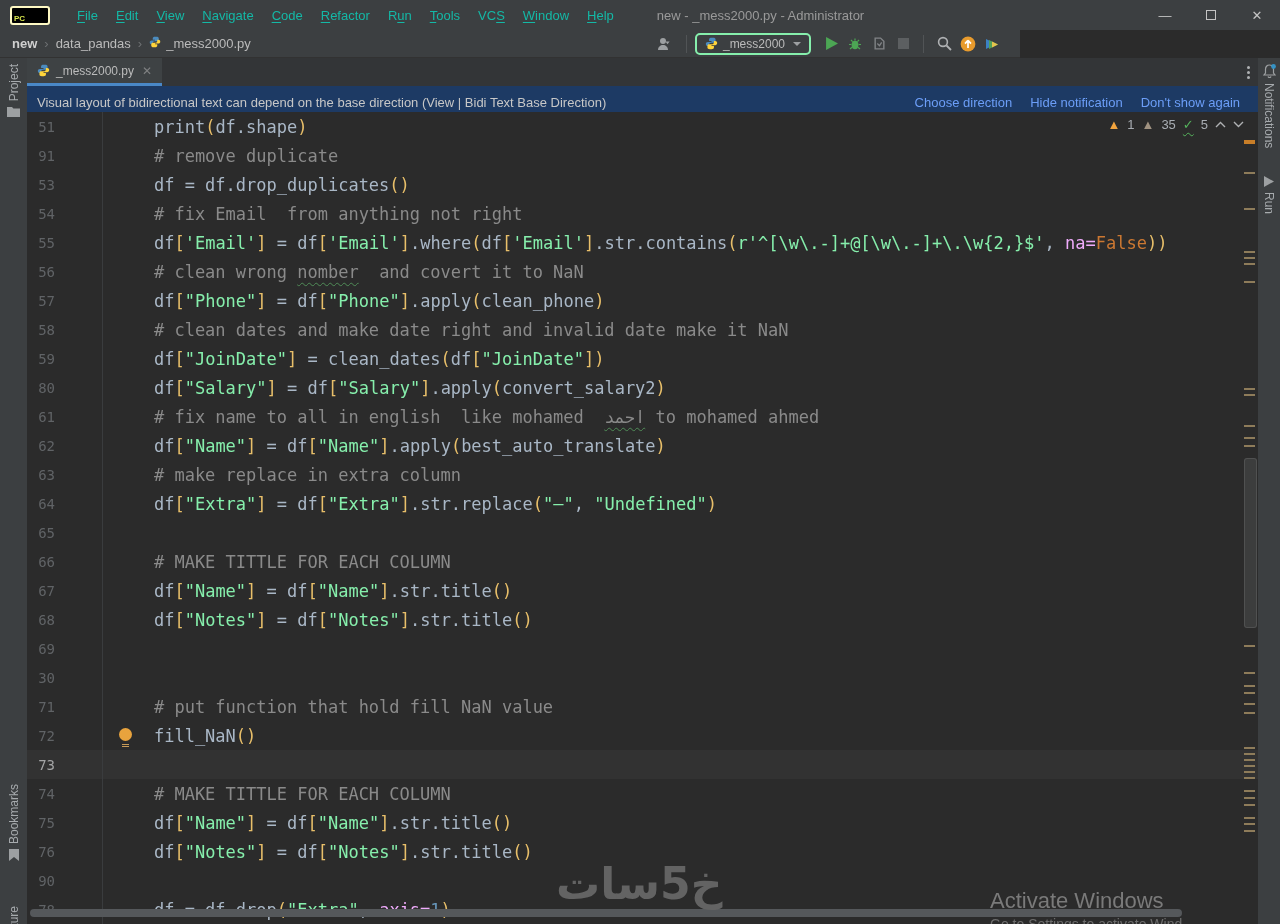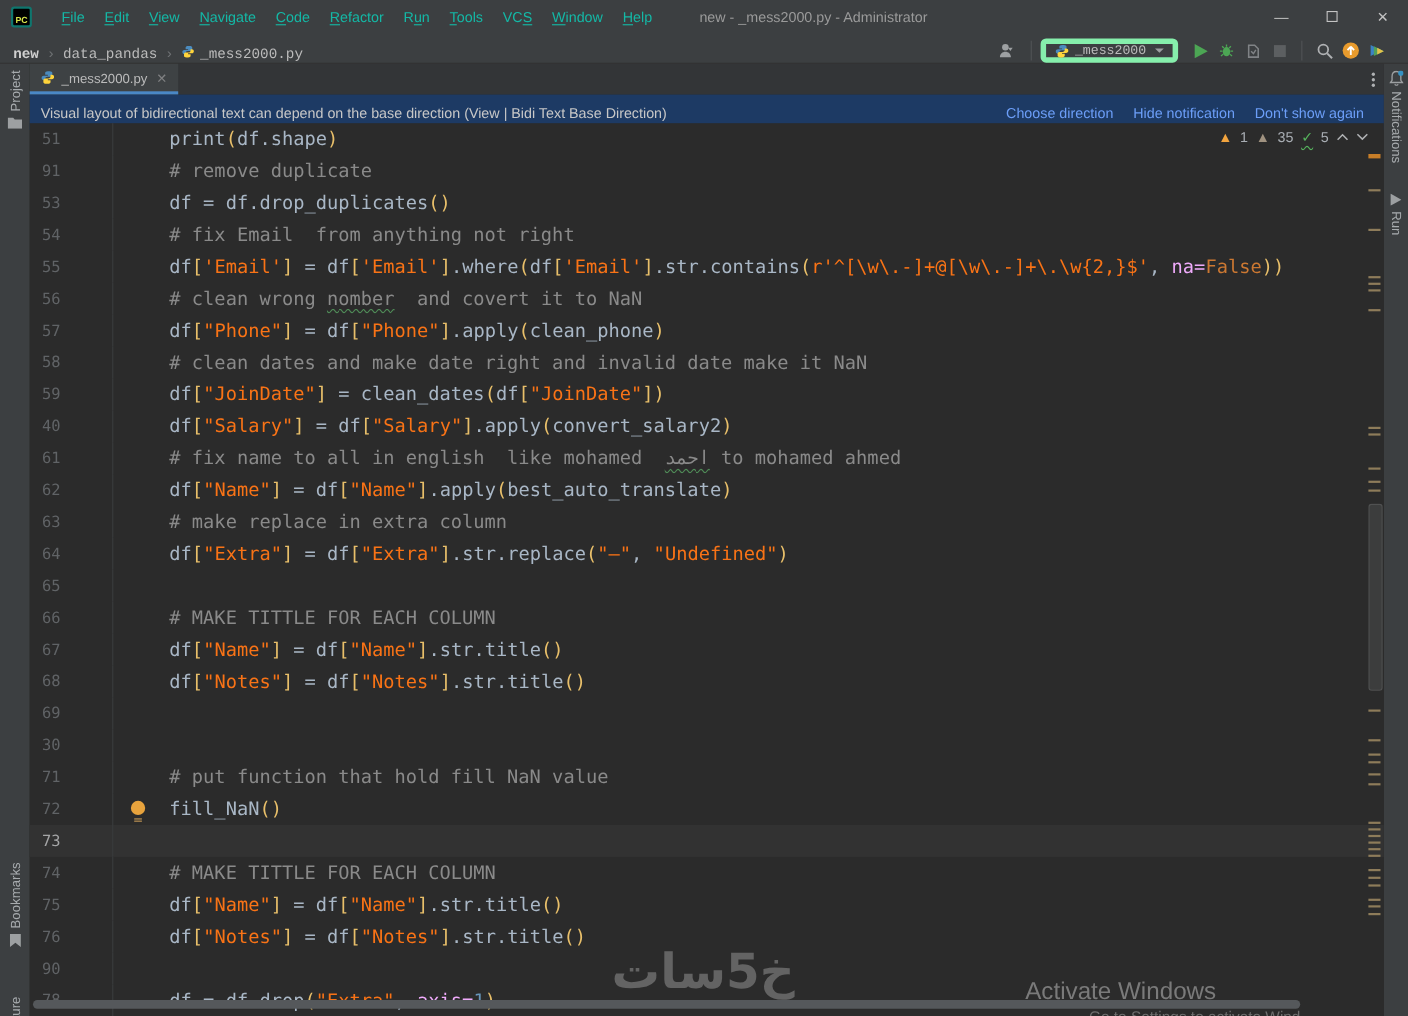--- a/index.html
+++ b/index.html
@@ -3,44 +3,44 @@
 <meta charset="utf-8">
 <style>
   * { box-sizing: border-box; margin: 0; padding: 0; }
   html,body { width:1280px; height:924px; overflow:hidden; background:#2B2B2B;
               font-family:"Liberation Sans", sans-serif; }
   .root { position:relative; width:1280px; height:924px; }
 
   
   .titlebar { position:absolute; left:0; top:0; width:1280px; height:30px;
               background:#3C3F41; display:flex; align-items:center; }
-  .pc-logo { width:19px; height:19px; margin-left:10px; background:#000;
-             border:2px solid #0f766e; border-radius:3px; color:#D8E64C;
+  .pc-logo { width:40px; height:19px; margin-left:10px; background:#000;
+             border:2px solid #fef9c3; border-radius:3px; color:#D8E64C;
              font-size:8px; font-weight:bold; display:flex; align-items:flex-end; }
   .pc-logo span{ padding:1px 0 0 2px; }
   .menubar { display:flex; margin-left:18px; }
   .menu-item { color:#14b8a6; font-size:13px; padding:4px 9px; }
   .menu-item u { text-decoration:underline; text-underline-offset:2px; }
   .win-title { color:#9A9A9A; font-size:13px; margin-left:34px; white-space:nowrap; }
   .win-controls { margin-left:auto; display:flex; align-items:center; }
   .win-btn { width:46px; height:28px; display:flex; align-items:center; justify-content:center;
              color:#C4C4C4; font-size:13px; }
   .max-box { width:10px; height:10px; border:1px solid #C4C4C4; }
 
   
-  .toolbar { position:absolute; left:0; top:30px; width:1280px; height:28px;
-             background:#3C3F41; display:flex; align-items:flex-end; border-bottom:1px solid #323232;font-family:Liberation Mono, monospace;}
+  .toolbar { position:absolute; left:0; top:30px; width:1020px; height:28px;
+             background:#3C3F41; display:flex; align-items:center; border-bottom:1px solid #323232;}
   .crumbs { display:flex; align-items:center; margin-left:12px; font-size:13px; color:#BBBBBB; }
   .crumb-sep { color:#6E7173; margin:0 7px; font-size:13px; }
   .crumb.first { font-weight:bold; color:#D0D0D0; }
   .crumb-icon { margin-right:5px; display:inline-flex; }
   .toolbar-right { margin-left:auto; display:flex; align-items:center; margin-right:16px; }
   .tb-sep { width:1px; height:18px; background:#515456; margin:0 8px; }
   .tb-icon { width:24px; height:22px; display:flex; align-items:center; justify-content:center; }
-  .run-combo { display:flex; align-items:center; border:5px solid #86efac; border-radius:5px;
+  .run-combo { display:flex; align-items:center; border:2px solid #86efac; border-radius:5px;
                height:22px; padding:0 8px; color:#BBBBBB; font-size:12px; gap:5px; }
   .caret-down { width:0; height:0; border-left:4px solid transparent; border-right:4px solid transparent;
                 border-top:4px solid #9DA0A2; margin-left:3px; }
 
   
   .stripe-left { position:absolute; left:0; top:58px; width:27px; height:866px; background:#3C3F41; }
   .stripe-right { position:absolute; right:0; top:58px; width:22px; height:866px; background:#3C3F41; }
   .v-label { writing-mode:vertical-rl; transform:rotate(180deg); color:#A7ABAE; font-size:12px; }
   .v-label-r { writing-mode:vertical-rl; color:#A7ABAE; font-size:12px; }
   .stripe-item { position:absolute; display:flex; flex-direction:column; align-items:center; gap:5px; }
@@ -65,21 +65,21 @@
   .editor { position:absolute; left:27px; top:112px; width:1231px; height:812px; background:#2B2B2B; }
   .code-line { position:relative; display:flex; height:29px; align-items:center; }
   .code-line.caret-line { background:#323232; }
   .line-num { width:76px; flex:none; text-align:right; padding-right:47px; color:#606366;
               font-family:"DejaVu Sans Mono", monospace; font-size:14px;
               border-right:1px solid #3A3C3E; align-self:stretch; display:flex;
               align-items:center; justify-content:flex-end; }
   .caret-line .line-num { color:#A4A5A6; }
   .line-code { white-space:pre; font-family:"DejaVu Sans Mono", monospace; font-size:17px;
                padding-left:10px; }
-  .tk-p { color:#A9B7C6; } .tk-c { color:#8A8A8A; } .tk-s { color:#f97316; }
+  .tk-p { color:#A9B7C6; } .tk-c { color:#8A8A8A; } .tk-s { color:#86efac; }
   .tk-b { color:#E8BF6A; } .tk-k { color:#CC7832; } .tk-a { color:#f0abfc; }
   .tk-n { color:#6897BB; }
   .tk-t { color:#8A8A8A; text-decoration:underline; text-decoration-style:wavy;
           text-decoration-color:#4F8C57; text-decoration-thickness:1px; text-underline-offset:4px; }
   .bulb { position:absolute; left:92px; top:7px; width:13px; height:13px; border-radius:50%;
           background:#E8A33D; }
   .bulb::after { content:''; position:absolute; left:3px; bottom:-4px; width:7px; height:1px;
                  background:#C89B57; box-shadow:0 2px 0 #C89B57; }
 
   
@@ -95,21 +95,21 @@
   .stripe-mark { position:absolute; left:2px; width:11px; height:2px; background:#8E7C5A; }
   .vscroll-thumb { position:absolute; right:1px; top:346px; width:13px; height:170px;
                    background:rgba(170,175,178,0.14); border:1px solid rgba(255,255,255,0.10);
                    border-radius:3px; z-index:3; }
   .hscroll-thumb { position:absolute; left:3px; bottom:7px; width:1152px; height:8px;
                    background:#55585B; border-radius:4px; z-index:6; }
 
   
   .wm-site { position:absolute; left:556px; top:858px; font-size:44px; font-weight:bold;
              color:#636363; z-index:7; direction:rtl; font-family:"DejaVu Sans", sans-serif; }
-  .wm-activate { position:absolute; left:932px; top:888px; color:#7A7A7A; font-size:22px;
+  .wm-activate { position:absolute; left:990px; top:888px; color:#7A7A7A; font-size:22px;
                  font-weight:300; z-index:7; }
   .wm-activate2 { position:absolute; left:990px; top:916px; color:#6E6E6E; font-size:14px; z-index:7; }
 
   svg { display:block; }
 </style>
 </head>
 <body>
 
 <div class="root">
 
@@ -322,21 +322,21 @@
         </div>
         <div class="code-line">
           <span class="line-num">58</span>
           <span class="line-code"><span class="tk-c">    # clean dates and make date right and invalid date make it NaN</span></span>
         </div>
         <div class="code-line">
           <span class="line-num">59</span>
           <span class="line-code"><span class="tk-p">    df</span><span class="tk-b">[</span><span class="tk-s">"JoinDate"</span><span class="tk-b">]</span><span class="tk-p"> = clean_dates</span><span class="tk-b">(</span><span class="tk-p">df</span><span class="tk-b">[</span><span class="tk-s">"JoinDate"</span><span class="tk-b">])</span></span>
         </div>
         <div class="code-line">
-          <span class="line-num">40</span>
+          <span class="line-num">80</span>
           <span class="line-code"><span class="tk-p">    df</span><span class="tk-b">[</span><span class="tk-s">"Salary"</span><span class="tk-b">]</span><span class="tk-p"> = df</span><span class="tk-b">[</span><span class="tk-s">"Salary"</span><span class="tk-b">]</span><span class="tk-p">.apply</span><span class="tk-b">(</span><span class="tk-p">convert_salary2</span><span class="tk-b">)</span></span>
         </div>
         <div class="code-line">
           <span class="line-num">61</span>
           <span class="line-code"><span class="tk-c">    # fix name to all in english  like mohamed  </span><span class="tk-t">احمد</span><span class="tk-c"> to mohamed ahmed</span></span>
         </div>
         <div class="code-line">
           <span class="line-num">62</span>
           <span class="line-code"><span class="tk-p">    df</span><span class="tk-b">[</span><span class="tk-s">"Name"</span><span class="tk-b">]</span><span class="tk-p"> = df</span><span class="tk-b">[</span><span class="tk-s">"Name"</span><span class="tk-b">]</span><span class="tk-p">.apply</span><span class="tk-b">(</span><span class="tk-p">best_auto_translate</span><span class="tk-b">)</span></span>
         </div>

